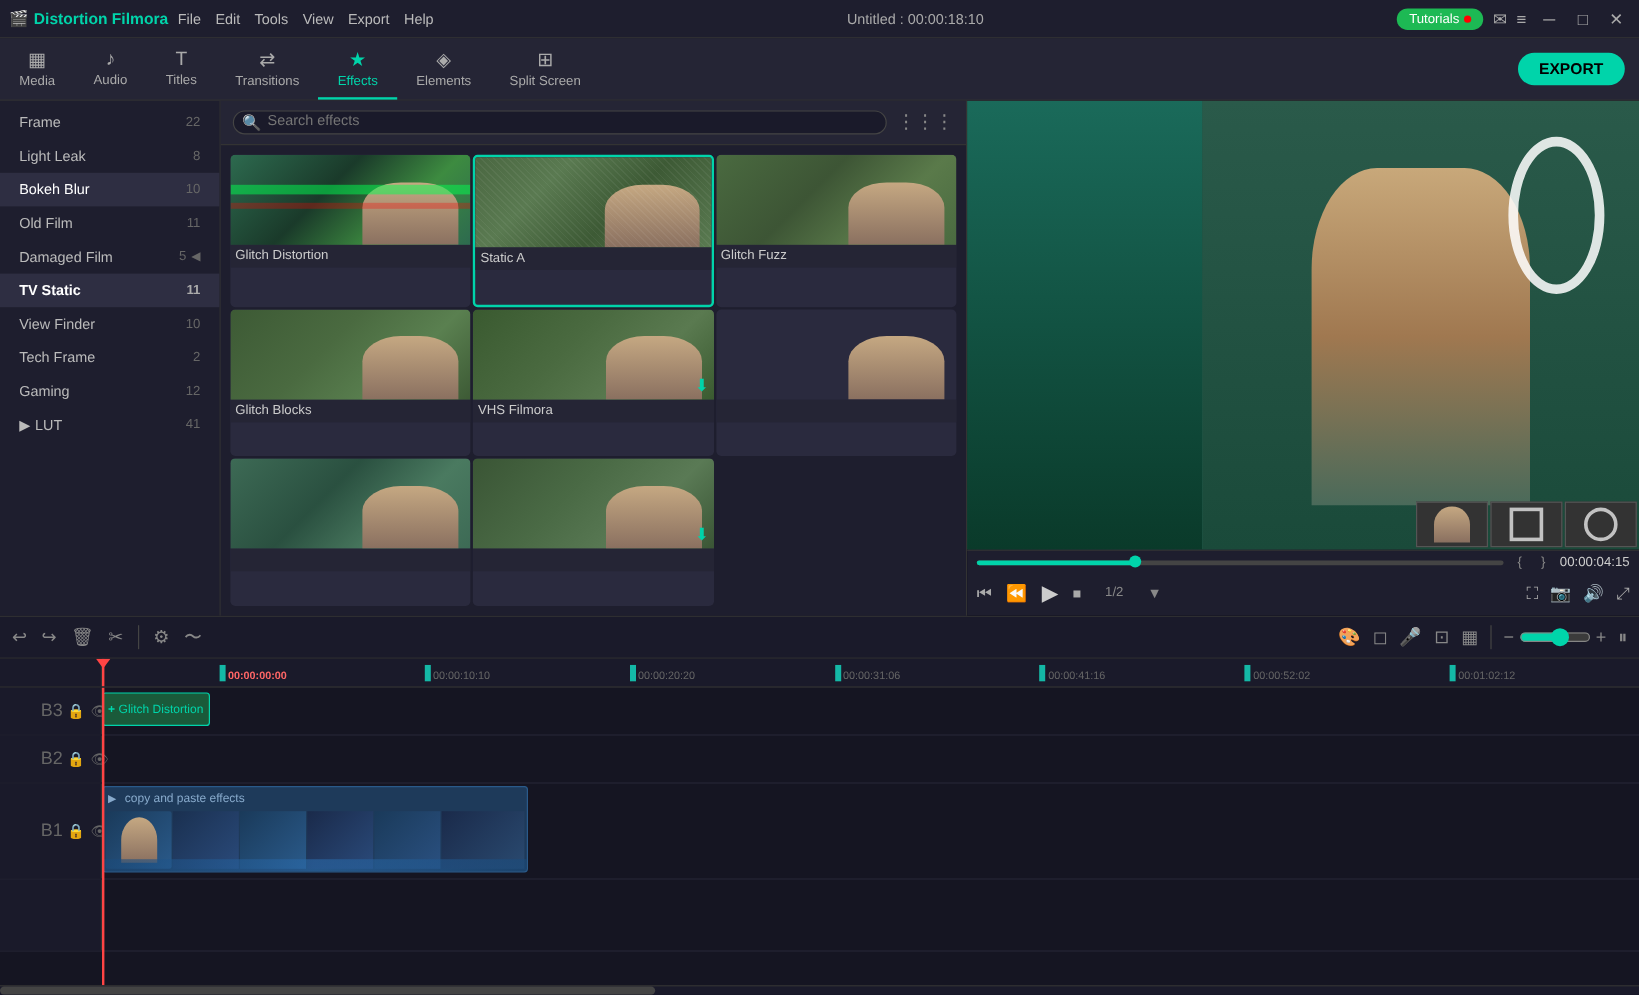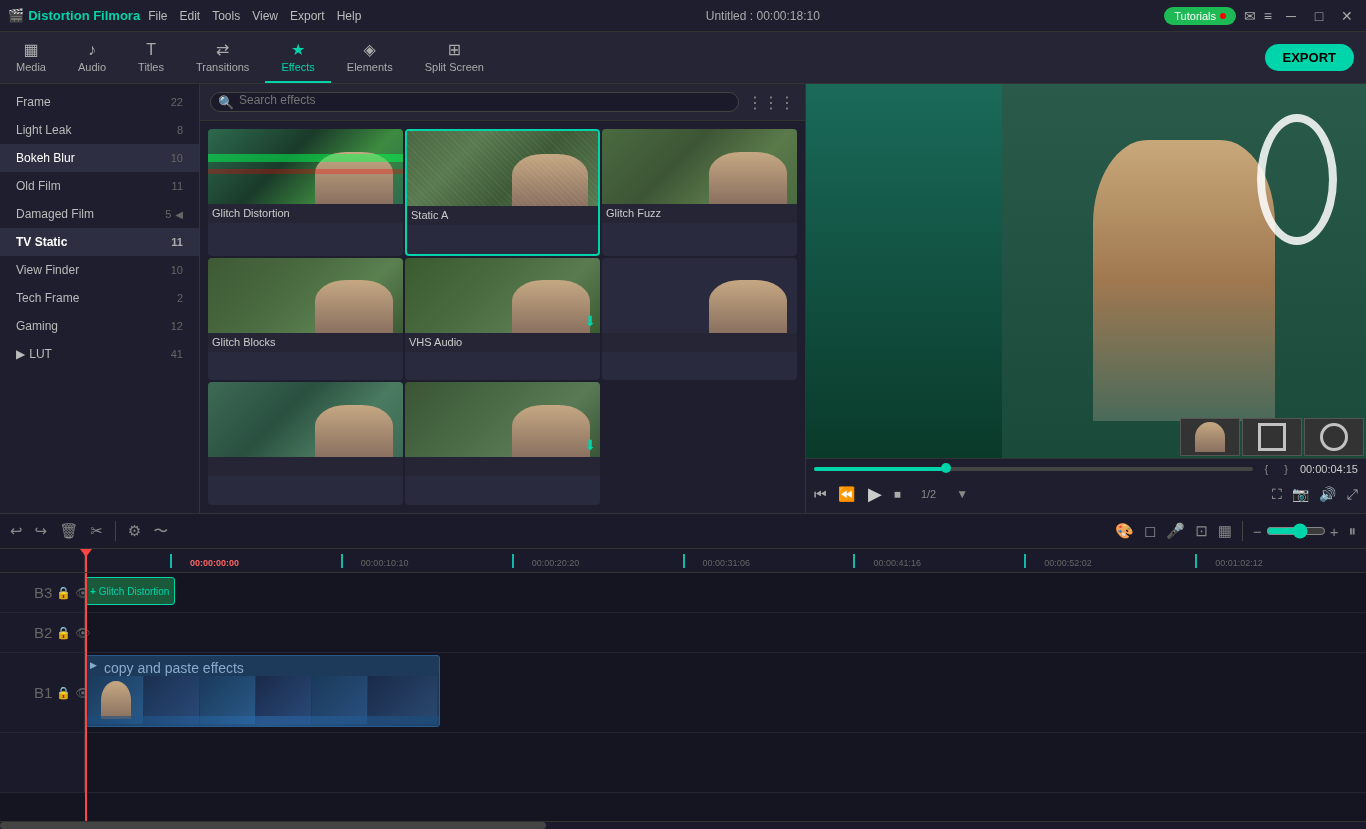--- a/index.html
+++ b/index.html
@@ -63,21 +63,21 @@
     
     #main {
       display: flex;
       height: calc(829px - 32px - 52px - 36px - 280px);
       
       height: 429px;
     }
 
     
     #sidebar {
-      width: 200px;
+      width: 184px;
       background: #1e1e2e;
       border-right: 1px solid #333;
       overflow-y: auto;
       padding: 4px 0;
     }
     .sidebar-item {
       display: flex;
       justify-content: space-between;
       align-items: center;
       padding: 7px 16px;
@@ -300,23 +300,24 @@
     }
     .ruler-marks {
       display: flex;
       width: 100%;
       height: 100%;
     }
     .ruler-mark {
       flex: 1;
       font-size: 9px;
       color: #666;
-      border-left: 2px solid #14b8a6;
-      padding-left: 18px;
+      border-left: 5px solid #14b8a6;
+      padding-left: 2px;
       padding-top: 4px;
+      margin-left: 13px;
     }
 
     #timeline-body {
       flex: 1;
       overflow-y: auto;
       overflow-x: hidden;
       position: relative;
     }
     .track-row {
       display: flex;
@@ -375,21 +376,21 @@
       border: 1px solid #2a5a8a;
       border-radius: 3px;
       overflow: hidden;
       display: flex;
       align-items: center;
     }
     .video-track-label {
       position: absolute;
       top: 2px;
       left: 4px;
-      font-size: 14px;
+      font-size: 10px;
       color: #88aacc;
     }
 
     
     .timeline-playhead {
       position: absolute;
       left: 85px;
       top: 0;
       bottom: 0;
       width: 2px;
@@ -641,21 +642,21 @@
         <div class="effect-label">Glitch Blocks</div>
       </div>
 
       <div class="effect-item">
         <div class="effect-thumb thumb-vhs">
           <div class="thumb-inner">
             <div class="thumb-person"></div>
             <span class="download-badge">⬇</span>
           </div>
         </div>
-        <div class="effect-label">VHS Audio</div>
+        <div class="effect-label">VHS Filmora</div>
       </div>
 
       <div class="effect-item">
         <div class="effect-thumb thumb-row3a">
           <div class="thumb-inner">
             <div class="thumb-person"></div>
           </div>
         </div>
         <div class="effect-label">&nbsp;</div>
       </div>

